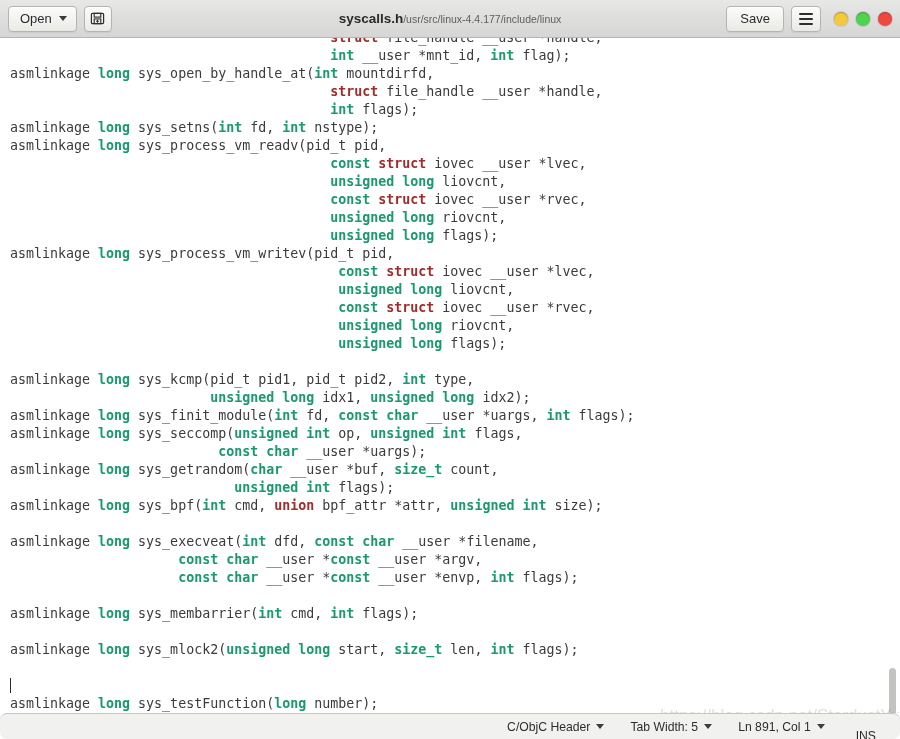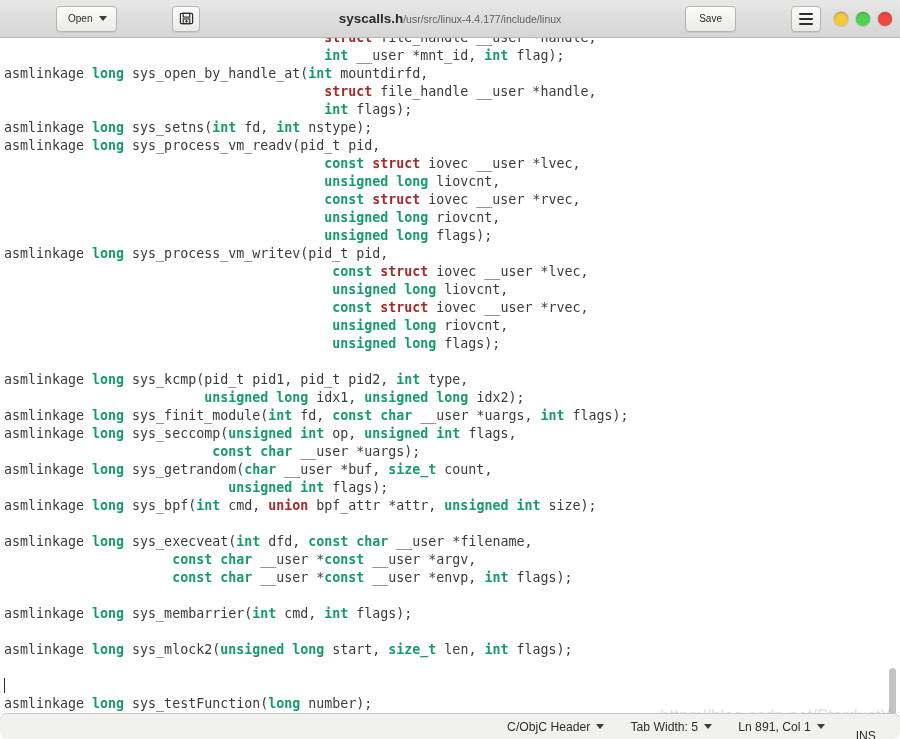--- a/index.html
+++ b/index.html
@@ -45,25 +45,24 @@
   .btn {
     height: 26px;
     border: 1px solid #b4b4b1;
     border-radius: 4px;
     background: linear-gradient(to bottom, #fcfcfc 0%, #f2f2f0 55%, #e9e9e6 100%);
     box-shadow: 0 1px 0 rgba(255,255,255,.85) inset, 0 1px 1px rgba(0,0,0,.06);
     display: flex;
     align-items: center;
     justify-content: center;
     padding: 0 10px;
-    font-size: 10px;
+    font-size: 13px;
     color: #2c2c2c;
     cursor: pointer;
     white-space: nowrap;
-    margin-left: 48px;
   }
 
   .btn-open { padding: 0 9px 0 11px; gap: 7px; }
   .btn-icon { width: 28px; padding: 0; }
   .btn-save { padding: 0 13px; }
   .btn-menu { width: 30px; padding: 0; }
 
   .caret-down {
     width: 0; height: 0;
     border-left: 4px solid transparent;
@@ -114,21 +113,21 @@
     flex: 1 1 auto;
     overflow: hidden;
     background: #ffffff;
   }
 
   .code {
     position: absolute;
     top: -9px;           
     left: 0;
     right: 0;
-    padding: 0 0 0 4px;
+    padding: 0 0 0 10px;
     font-family: "DejaVu Sans Mono", "Liberation Mono", monospace;
     font-size: 13.3px;
     line-height: 18px;
     white-space: pre;
     color: #3b3b3b;
     letter-spacing: 0px;
     -webkit-font-smoothing: antialiased;
   }
   .code .ln { display: block; height: 18px; }
 

